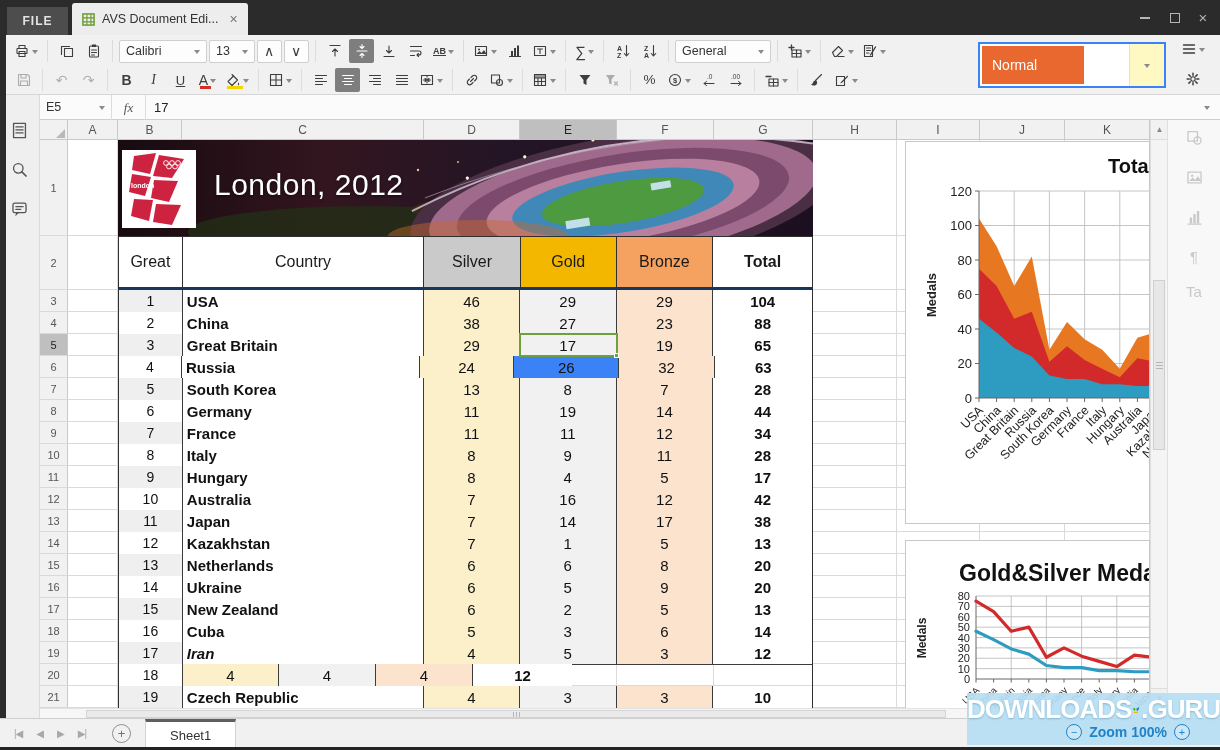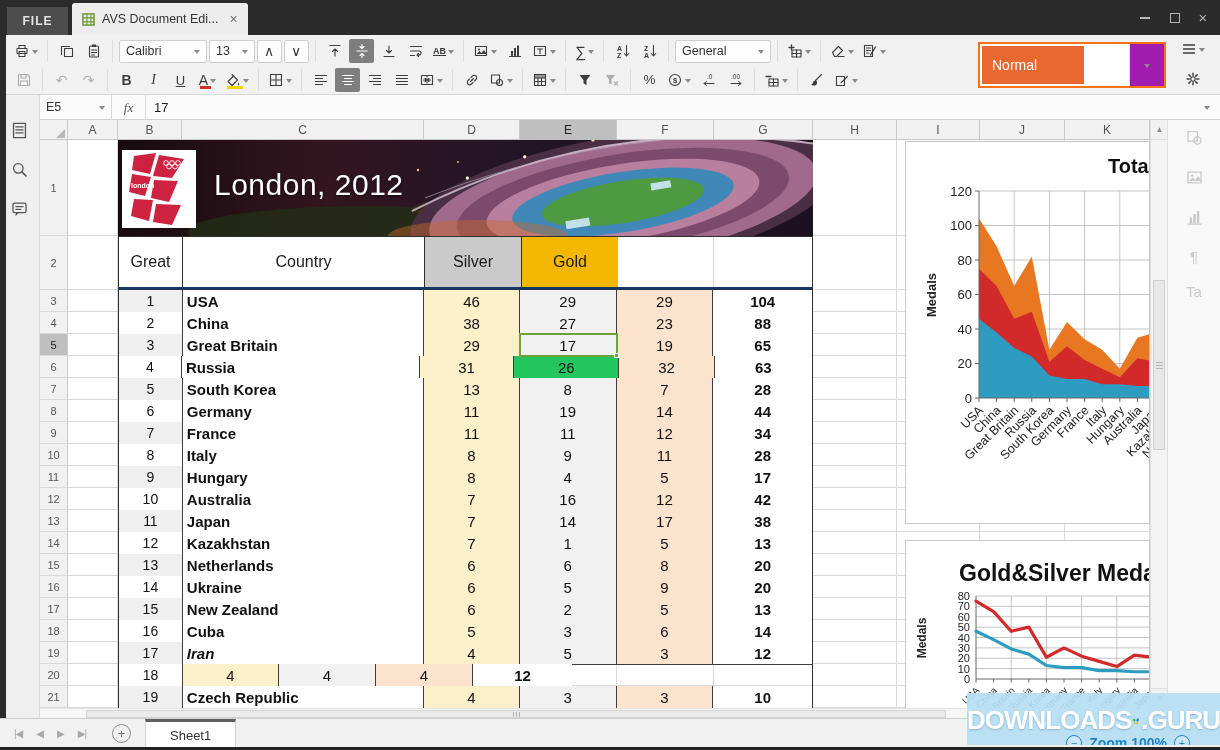--- a/index.html
+++ b/index.html
@@ -37,21 +37,21 @@
   .tlabel{font-size:12.5px;color:#333;white-space:nowrap}
   .tglyph{font-size:14px;line-height:1}
   .tglyph.tb-bold{font-weight:bold;font-size:14px}
   .tglyph.tb-italic{font-style:italic;font-family:"Liberation Serif",serif;font-size:14px}
   .tglyph.tb-under{text-decoration:underline;font-size:13px}
   .tglyph.tb-ab{font-size:9px;font-weight:bold;text-decoration:underline}
   .tglyph.tb-sum{font-size:15px}
   .tglyph.tb-pct{font-size:13.5px}
   .car{width:0;height:0;border:3px solid transparent;border-top:4px solid #8a8a8a;margin-top:4px}
   .cbar{position:absolute;left:5px;right:9px;bottom:3px;height:3px}
-  #style-tiles{position:absolute;left:978px;top:7px;height:46px;display:flex;border:2px solid #f97316;background:#a21caf}
+  #style-tiles{position:absolute;left:978px;top:7px;height:46px;display:flex;border:2px solid #3b82f6;background:#fef9c3}
   #tile-normal{width:106px;background:#E8682F;border:2px solid #fff;color:#fff;font-size:14px;display:flex;align-items:center;padding-left:10px}
   #tile-blank{width:44px;background:#fff;border-right:1px solid #e0e0e0}
   #tile-dd{width:34px;display:flex;align-items:center;justify-content:center}
   #tb-right{position:absolute;right:10px;top:2px;width:34px}
   #tb-right .tbtn{margin-bottom:6px}
 
   
   #formulabar{position:absolute;left:40px;top:95px;width:1180px;height:25px;background:#fbfbfb;border-bottom:1px solid #cfcfcf;
     display:flex;align-items:center}
   #name-box{width:72px;height:25px;display:flex;align-items:center;justify-content:space-between;padding:0 6px;border-right:1px solid #dcdcdc}
@@ -122,21 +122,21 @@
 
   
   #tabbar{position:absolute;left:0;top:718px;width:1220px;height:30px;background:#f1f1f1;border-top:1px solid #cfcfcf;display:flex;align-items:center}
   .navbtn{color:#a8a8a8;font-size:10px;margin-left:14px;letter-spacing:-1px}
   #add-sheet{width:19px;height:19px;border:1px solid #8f8f8f;border-radius:50%;color:#6f6f6f;font-size:13px;display:flex;align-items:center;justify-content:center;margin-left:26px}
   #sheet-tab{margin-left:14px;height:30px;background:#fff;border-top:3px solid #5f5f5f;border-left:1px solid #d2d2d2;border-right:1px solid #d2d2d2;
     padding:0 24px;display:flex;align-items:center;font-size:13px;color:#333}
 
   
   #watermark{position:absolute;left:967px;top:693px;width:253px;height:52px;background:rgba(182,222,244,.92);z-index:60;overflow:hidden}
-  #wm-brand{display:flex;align-items:center;justify-content:flex-start;margin-top:12px;white-space:nowrap}
+  #wm-brand{display:flex;align-items:center;justify-content:flex-start;margin-top:1px;white-space:nowrap}
   #wm-brand .wt{color:#fff;font-size:26px;font-weight:900;letter-spacing:-1px;text-shadow:0 1px 2px rgba(120,170,200,.8)}
   #wm-zoom{display:flex;align-items:center;justify-content:flex-end;gap:7px;padding-right:30px;margin-top:-1px}
   .zcirc{width:16px;height:16px;border:1.6px solid #1F83C9;border-radius:50%;color:#1F83C9;font-size:11px;display:flex;align-items:center;justify-content:center;background:rgba(255,255,255,.25)}
   #wm-zoom .zlab{color:#1F83C9;font-size:14px;font-weight:bold}
 </style>
 </head>
 <body>
 
 <div id="win">
 
@@ -698,20 +698,22 @@
             <text x="9" y="38" font-size="7" fill="#ffffff" font-weight="bold">london</text>
           </g>
         </svg>
         <span id="banner-title">London, 2012</span>
       </div>
       <div id="thead">
           <div class="hcell" style="width: 64px; background: rgb(255, 255, 255);">Great</div>
           <div class="hcell" style="width: 242px; background: rgb(255, 255, 255);">Country</div>
           <div class="hcell" style="width: 97px; background: rgb(202, 202, 202);">Silver</div>
           <div class="hcell" style="width: 96px; background: rgb(243, 183, 0);">Gold</div>
+          <div class="hcell" style="width: 97px; background: rgb(245, 161, 95);">Bronze</div>
+          <div class="hcell" style="width: 99px; background: rgb(255, 255, 255); font-weight: bold;">Total</div>
         </div>
       <div id="trows">
           <div class="trow-d" style="top: 150px;">
             <div class="dcell rank" style="width: 64px; background: rgb(239, 239, 239);">1</div>
             <div class="dcell country" style="width: 242px;">USA</div>
             <div class="dcell gold" style="width: 96px; background: rgb(252, 240, 203);">46</div>
             <div class="dcell silver" style="width: 97px; background: rgb(241, 241, 241);">29</div>
             <div class="dcell bronze" style="width: 97px; background: rgb(251, 227, 206);">29</div>
             <div class="dcell total" style="width: 99px;">104</div>
           </div>
@@ -727,22 +729,22 @@
             <div class="dcell rank" style="width: 64px; background: rgb(239, 239, 239);">3</div>
             <div class="dcell country" style="width: 242px;">Great Britain</div>
             <div class="dcell gold" style="width: 96px; background: rgb(252, 240, 203);">29</div>
             <div class="dcell silver" style="width: 97px; background: rgb(241, 241, 241);">17</div>
             <div class="dcell bronze" style="width: 97px; background: rgb(251, 227, 206);">19</div>
             <div class="dcell total" style="width: 99px;">65</div>
           </div>
           <div class="trow-d" style="top: 216px;">
             <div class="dcell rank" style="width: 64px; background: rgb(255, 255, 255);">4</div>
             <div class="dcell country" style="width: 242px;">Russia</div>
-            <div class="dcell gold" style="width: 96px; background: rgb(252, 240, 203);">31</div>
-            <div class="dcell silver" style="width: 107px; background: #22c55e;">26</div>
+            <div class="dcell gold" style="width: 96px; background: rgb(252, 240, 203);">24</div>
+            <div class="dcell silver" style="width: 107px; background: #3b82f6;">26</div>
             <div class="dcell bronze" style="width: 97px; background: rgb(251, 227, 206);">32</div>
             <div class="dcell total" style="width: 99px;">63</div>
           </div>
           <div class="trow-d" style="top: 238px;">
             <div class="dcell rank" style="width: 64px; background: rgb(239, 239, 239);">5</div>
             <div class="dcell country" style="width: 242px;">South Korea</div>
             <div class="dcell gold" style="width: 96px; background: rgb(252, 240, 203);">13</div>
             <div class="dcell silver" style="width: 97px; background: rgb(241, 241, 241);">8</div>
             <div class="dcell bronze" style="width: 97px; background: rgb(251, 227, 206);">7</div>
             <div class="dcell total" style="width: 99px;">28</div>

